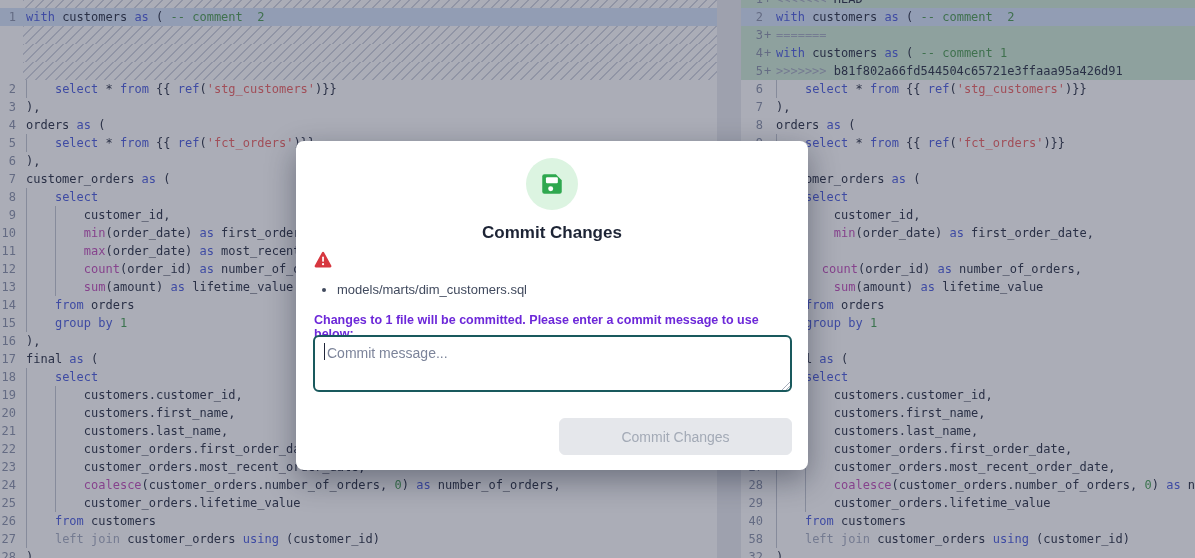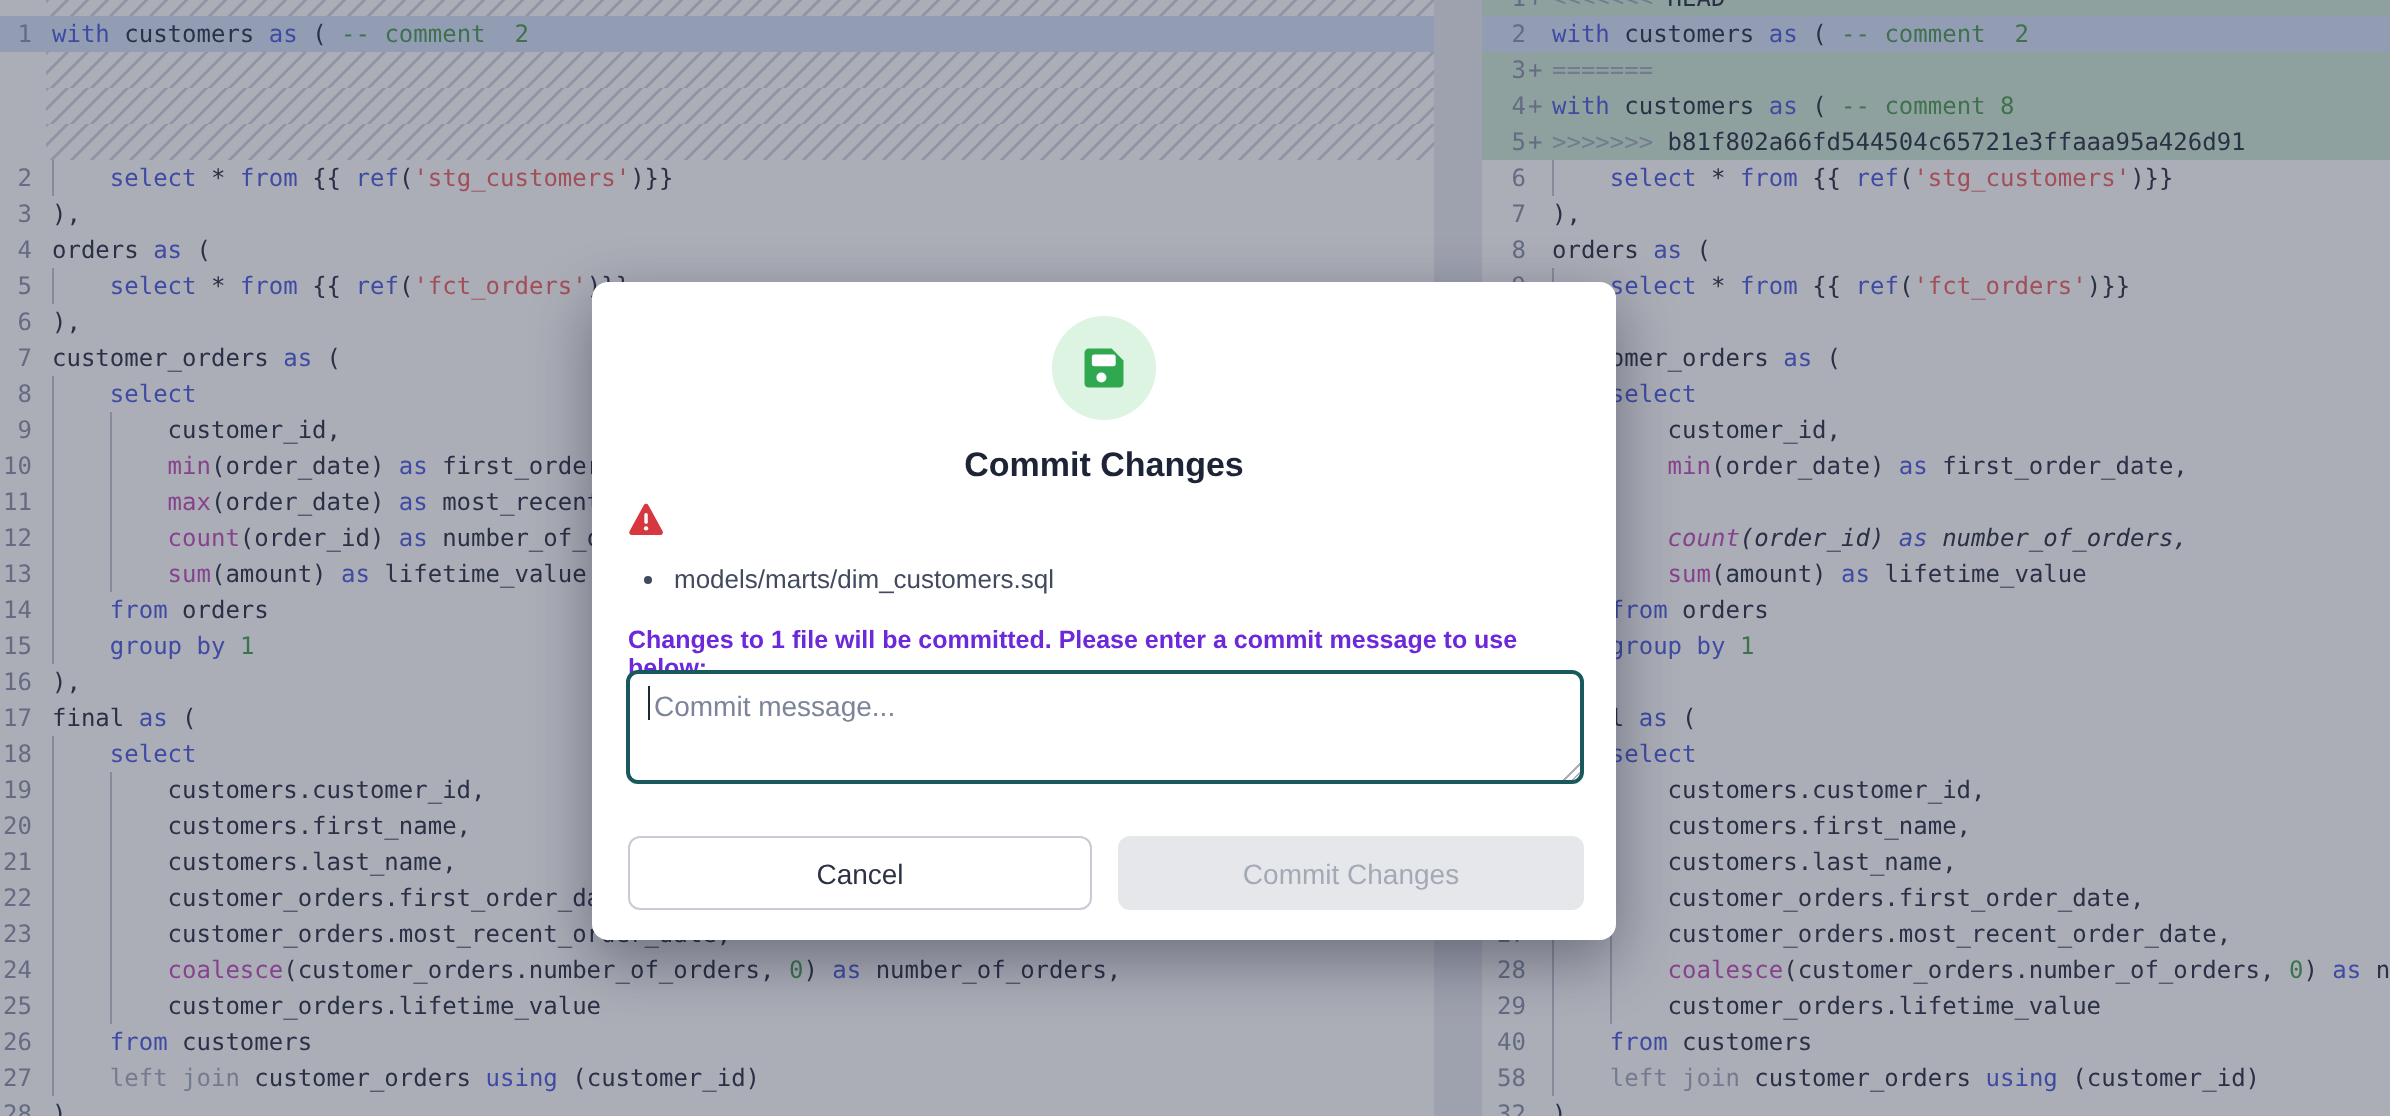--- a/index.html
+++ b/index.html
@@ -226,21 +226,21 @@
         <span class="code" style="left: 35px;"><span class="tok-k">with</span><span class="tok-t"> customers </span><span class="tok-k">as</span><span class="tok-t"> ( </span><span class="tok-c">-- comment  2</span></span>
       </div>
       <div class="code-row bg-added" style="top: 26px;">
         <span class="ln" style="width: 22px;">3</span>
         <span class="mk" style="left: 23px;">+</span>
         <span class="code" style="left: 35px;"><span class="tok-m">=======</span></span>
       </div>
       <div class="code-row bg-added" style="top: 44px;">
         <span class="ln" style="width: 22px;">4</span>
         <span class="mk" style="left: 23px;">+</span>
-        <span class="code" style="left: 35px;"><span class="tok-k">with</span><span class="tok-t"> customers </span><span class="tok-k">as</span><span class="tok-t"> ( </span><span class="tok-c">-- comment 8</span></span>
+        <span class="code" style="left: 35px;"><span class="tok-k">with</span><span class="tok-t"> customers </span><span class="tok-k">as</span><span class="tok-t"> ( </span><span class="tok-c">-- comment 1</span></span>
       </div>
       <div class="code-row bg-added" style="top: 62px;">
         <span class="ln" style="width: 22px;">5</span>
         <span class="mk" style="left: 23px;">+</span>
         <span class="code" style="left: 35px;"><span class="tok-m">&gt;&gt;&gt;&gt;&gt;&gt;&gt; </span><span class="tok-t">b81f802a66fd544504c65721e3ffaaa95a426d91</span></span>
       </div>
       <div class="code-row" style="top: 80px;">
         <span class="guide" style="left: 35px;"></span>
         <span class="ln" style="width: 22px;">6</span>
         <span class="code" style="left: 35px;"><span class="tok-t">    </span><span class="tok-k">select</span><span class="tok-t"> * </span><span class="tok-k">from</span><span class="tok-t"> {{ </span><span class="tok-k">ref</span><span class="tok-t">(</span><span class="tok-s">'stg_customers'</span><span class="tok-t">)}}</span></span>
@@ -285,21 +285,21 @@
       </div>
       <div class="code-row" style="top: 242px;">
         <span class="guide" style="left: 35px;"></span>
         <span class="guide" style="left: 63.88px;"></span>
         <span class="ln" style="width: 22px;">15</span>
       </div>
       <div class="code-row" style="top: 260px;">
         <span class="guide" style="left: 35px;"></span>
         <span class="guide" style="left: 63.88px;"></span>
         <span class="ln" style="width: 22px;">16</span>
-        <span class="code" style="left: 35px; font-style: italic;"><span class="tok-t">        </span><span class="tok-f">count</span><span class="tok-t">(order_id) </span><span class="tok-k">as</span><span class="tok-t"> number_of_orders,</span></span>
+        <span class="code" style="left: 23px;"><span class="tok-t">        </span><span class="tok-f">count</span><span class="tok-t">(order_id) </span><span class="tok-k">as</span><span class="tok-t"> number_of_orders,</span></span>
       </div>
       <div class="code-row" style="top: 278px;">
         <span class="guide" style="left: 35px;"></span>
         <span class="guide" style="left: 63.88px;"></span>
         <span class="ln" style="width: 22px;">17</span>
         <span class="code" style="left: 35px;"><span class="tok-t">        </span><span class="tok-f">sum</span><span class="tok-t">(amount) </span><span class="tok-k">as</span><span class="tok-t"> lifetime_value</span></span>
       </div>
       <div class="code-row" style="top: 296px;">
         <span class="guide" style="left: 35px;"></span>
         <span class="ln" style="width: 22px;">18</span>
@@ -405,17 +405,16 @@
     <ul class="file-list" id="file-list">
         <li>models/marts/dim_customers.sql</li>
       </ul>
 
     <div class="instr">Changes to 1 file will be committed. Please enter a commit message to use below:</div>
 
     <textarea class="commit-input" id="commit-input" placeholder="Commit message..." style=""></textarea>
     <div class="caret"></div>
     <div class="resize-corner"></div>
 
-    <button class="btn btn-cancel">Cancel</button>
     <button class="btn btn-commit" id="commit-btn" disabled="">Commit Changes</button>
   </div>
 
 </div>
 
 </body></html>

